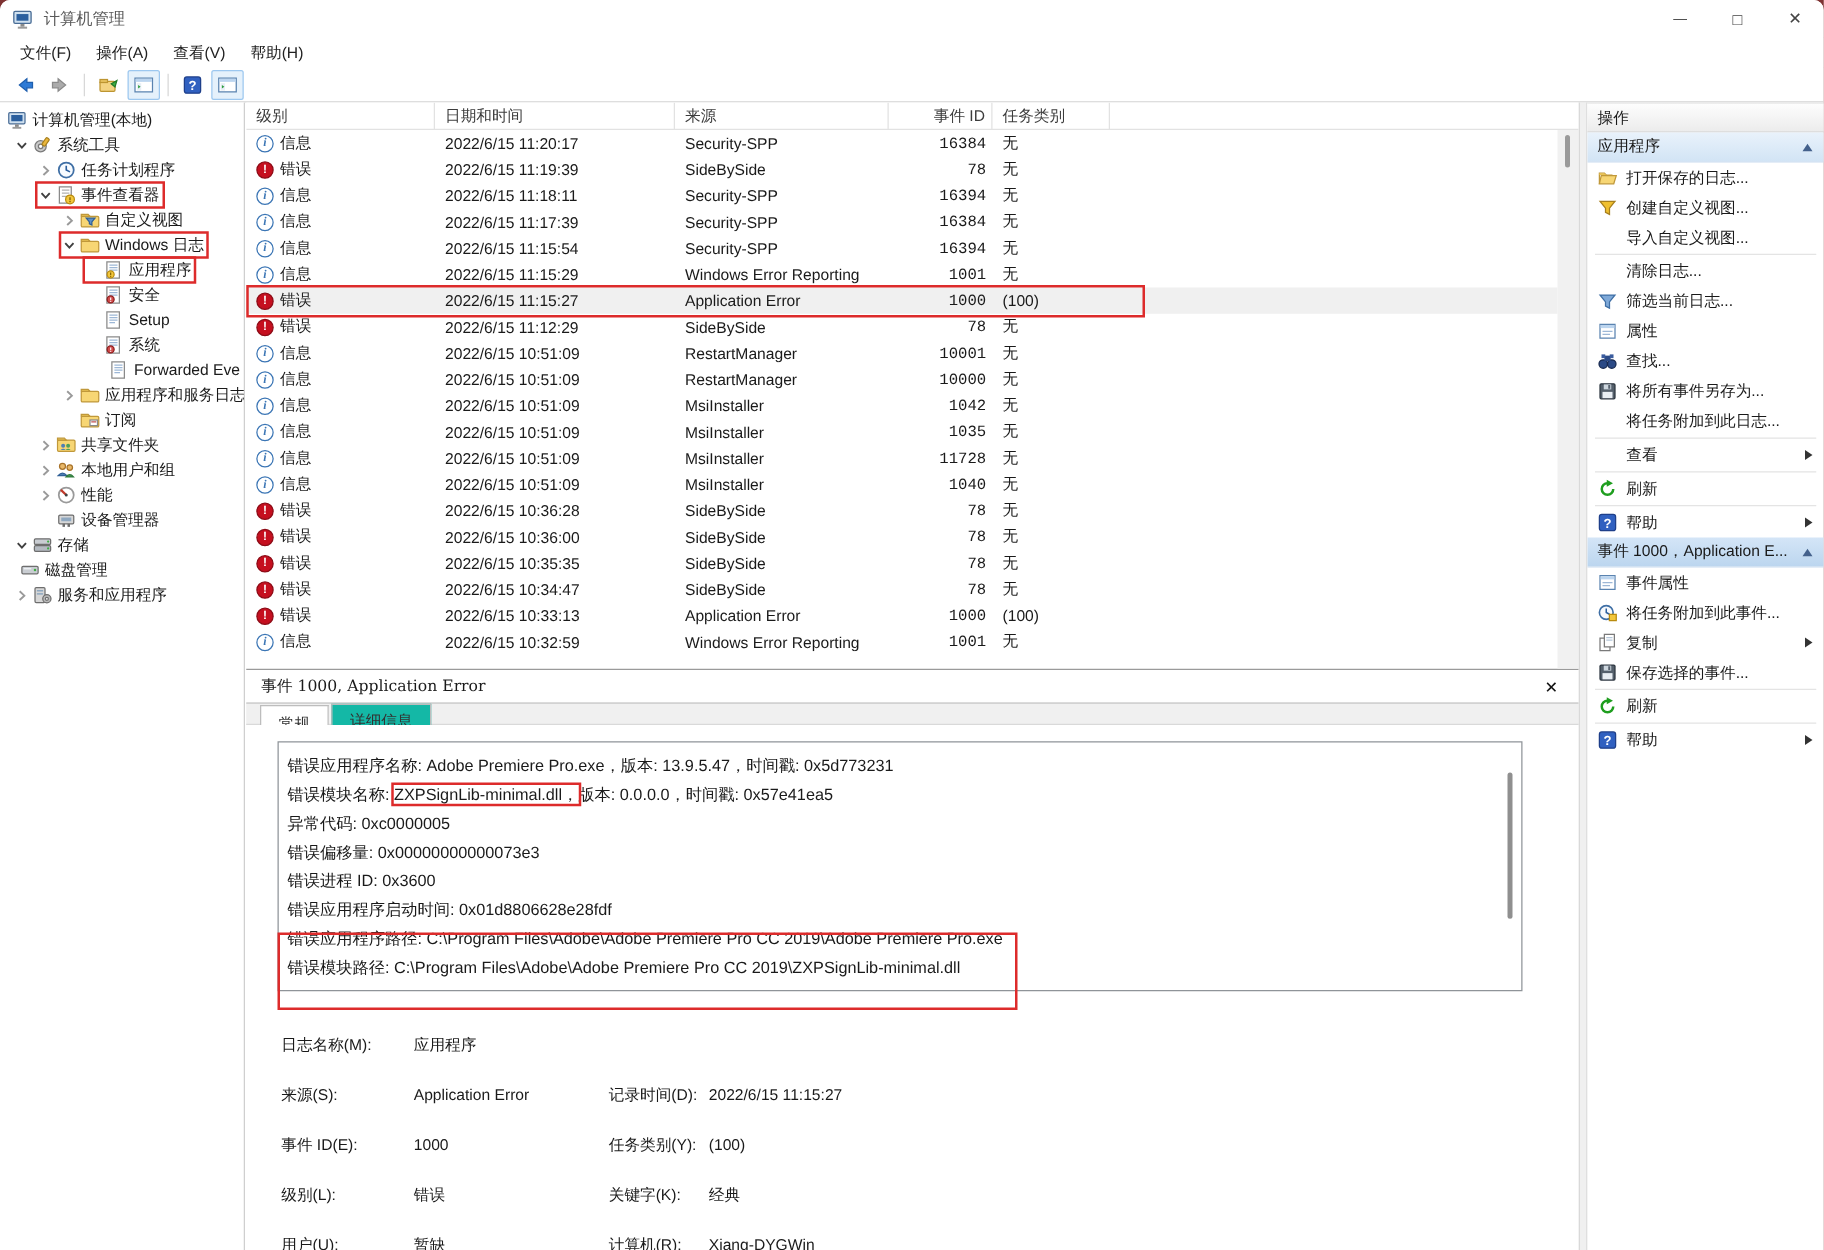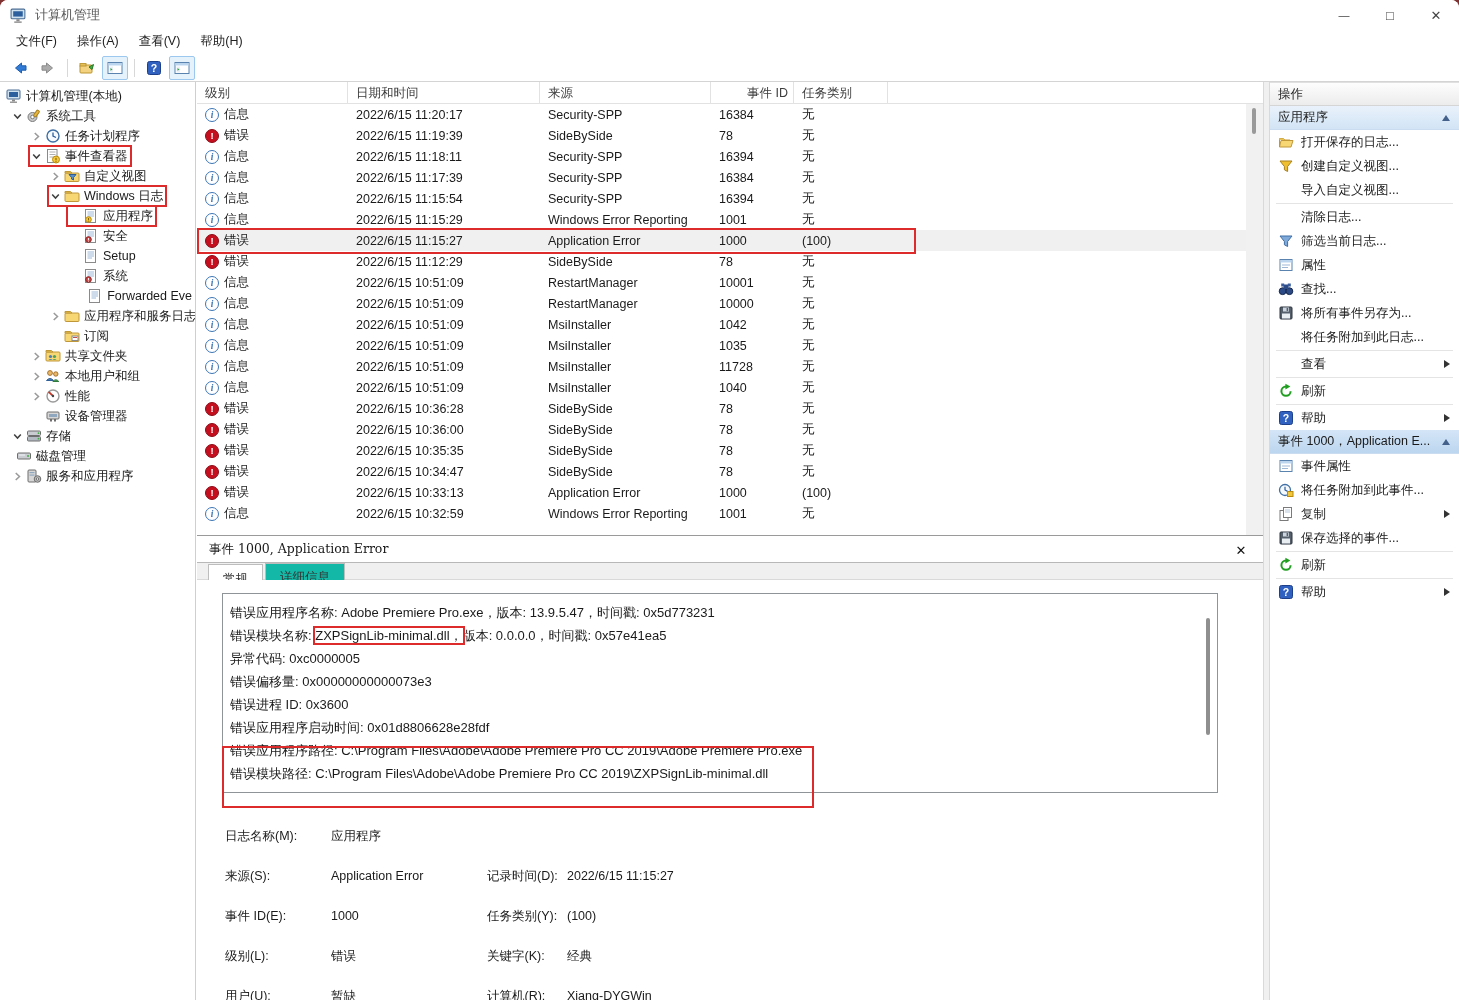--- a/index.html
+++ b/index.html
@@ -8,21 +8,21 @@
   .window { position:relative; width:1459px; height:1000px; background:#fff; border-radius:8px 8px 0 0; overflow:hidden; }
 
   
   .titlebar { position:absolute; left:0; top:0; right:0; height:30px; display:flex; align-items:center; background:#fff; }
   .titlebar .appicon { margin-left:10px; width:17px; height:17px; }
   .titlebar .title { margin-left:8px; color:#5a5a5a; font-size:13px; }
   .wincontrols { position:absolute; right:0; top:0; height:30px; display:flex; }
   .wbtn { width:46px; height:30px; display:flex; align-items:center; justify-content:center; color:#444; font-size:13px; cursor:default; }
 
   
-  .menubar { position:absolute; left:0; top:30px; right:0; height:24px; display:flex; background:#fff; padding-left:6px; }
+  .menubar { position:absolute; left:0; top:30px; right:0; height:24px; display:flex; align-items:center; background:#fff; padding-left:6px; }
   .menuitem { padding:3px 10px; color:#222; }
 
   
   .toolbar { position:absolute; left:0; top:54px; right:0; height:28px; display:flex; align-items:center; background:#fff; border-bottom:1px solid #d4d4d4; padding-left:6px; }
   .tbtn { width:26px; height:24px; display:flex; align-items:center; justify-content:center; margin:0 1px; border:1px solid transparent; }
   .tbtn.sel { border:1px solid #9cc7ef; background:#e5f1fb; border-radius:2px; }
   .tsep { width:1px; height:18px; background:#d8d8d8; margin:0 5px; }
 
   
   .tree-pane { position:absolute; left:0; top:82px; width:196px; bottom:0; background:#fff; border-right:1px solid #cfcfcf; padding-top:4px; overflow:hidden; }
@@ -40,21 +40,21 @@
 
   
   .table-area { position:absolute; left:0; top:0; width:1066px; height:454px; border-bottom:1px solid #9a9a9a; overflow:hidden; }
   .thead { display:grid; grid-template-columns:151px 192px 171px 83px 94px 1fr; height:22px; align-items:center; border-bottom:1px solid #e2e2e2; color:#3c3c3c; }
   .thead .hc { height:22px; display:flex; align-items:center; padding-left:8px; border-right:1px solid #e2e2e2; }
   .thead .hc.num { justify-content:flex-end; padding-right:5px; }
   .thead .hc.filler { border-right:none; }
   .trow { display:grid; grid-template-columns:151px 192px 171px 83px 94px 1fr; height:21px; align-items:center; width:1049px; }
   .trow.selected { background:#f0f0f0; }
   .tc { padding-left:8px; white-space:nowrap; overflow:hidden; }
-  .tc.num { padding-right:5px; }
+  .tc.num { text-align:right; padding-right:5px;font-family:Liberation Mono, monospace; }
   .lvcell { display:flex; align-items:center; gap:5px; }
   .lv-ico { width:14px; height:14px; border-radius:50%; display:inline-flex; align-items:center; justify-content:center; font-weight:bold; flex:0 0 14px; }
   .lv-info { background:#fff; border:1.5px solid #3c76b5; color:#3c76b5; font-size:9.5px; font-family:"Liberation Serif",serif; font-style:italic; }
   .lv-error { background:#c50f1f; border:1.5px solid #8d0b16; color:#fff; font-size:9.5px; }
   .vscroll { position:absolute; right:0; top:22px; bottom:0; width:17px; background:#f1f1f1; }
   .vthumb { position:absolute; left:6px; top:4px; width:4px; height:26px; background:#9a9a9a; border-radius:2px; }
 
   
   .detail-pane { position:absolute; left:0; top:454px; width:1066px; bottom:0; background:#fff; }
   .detail-title { height:27px; display:flex; align-items:center; padding-left:12px; border-bottom:1px solid #b8b8b8; font-family:"DejaVu Serif","Liberation Serif",serif; font-size:12.5px; }

